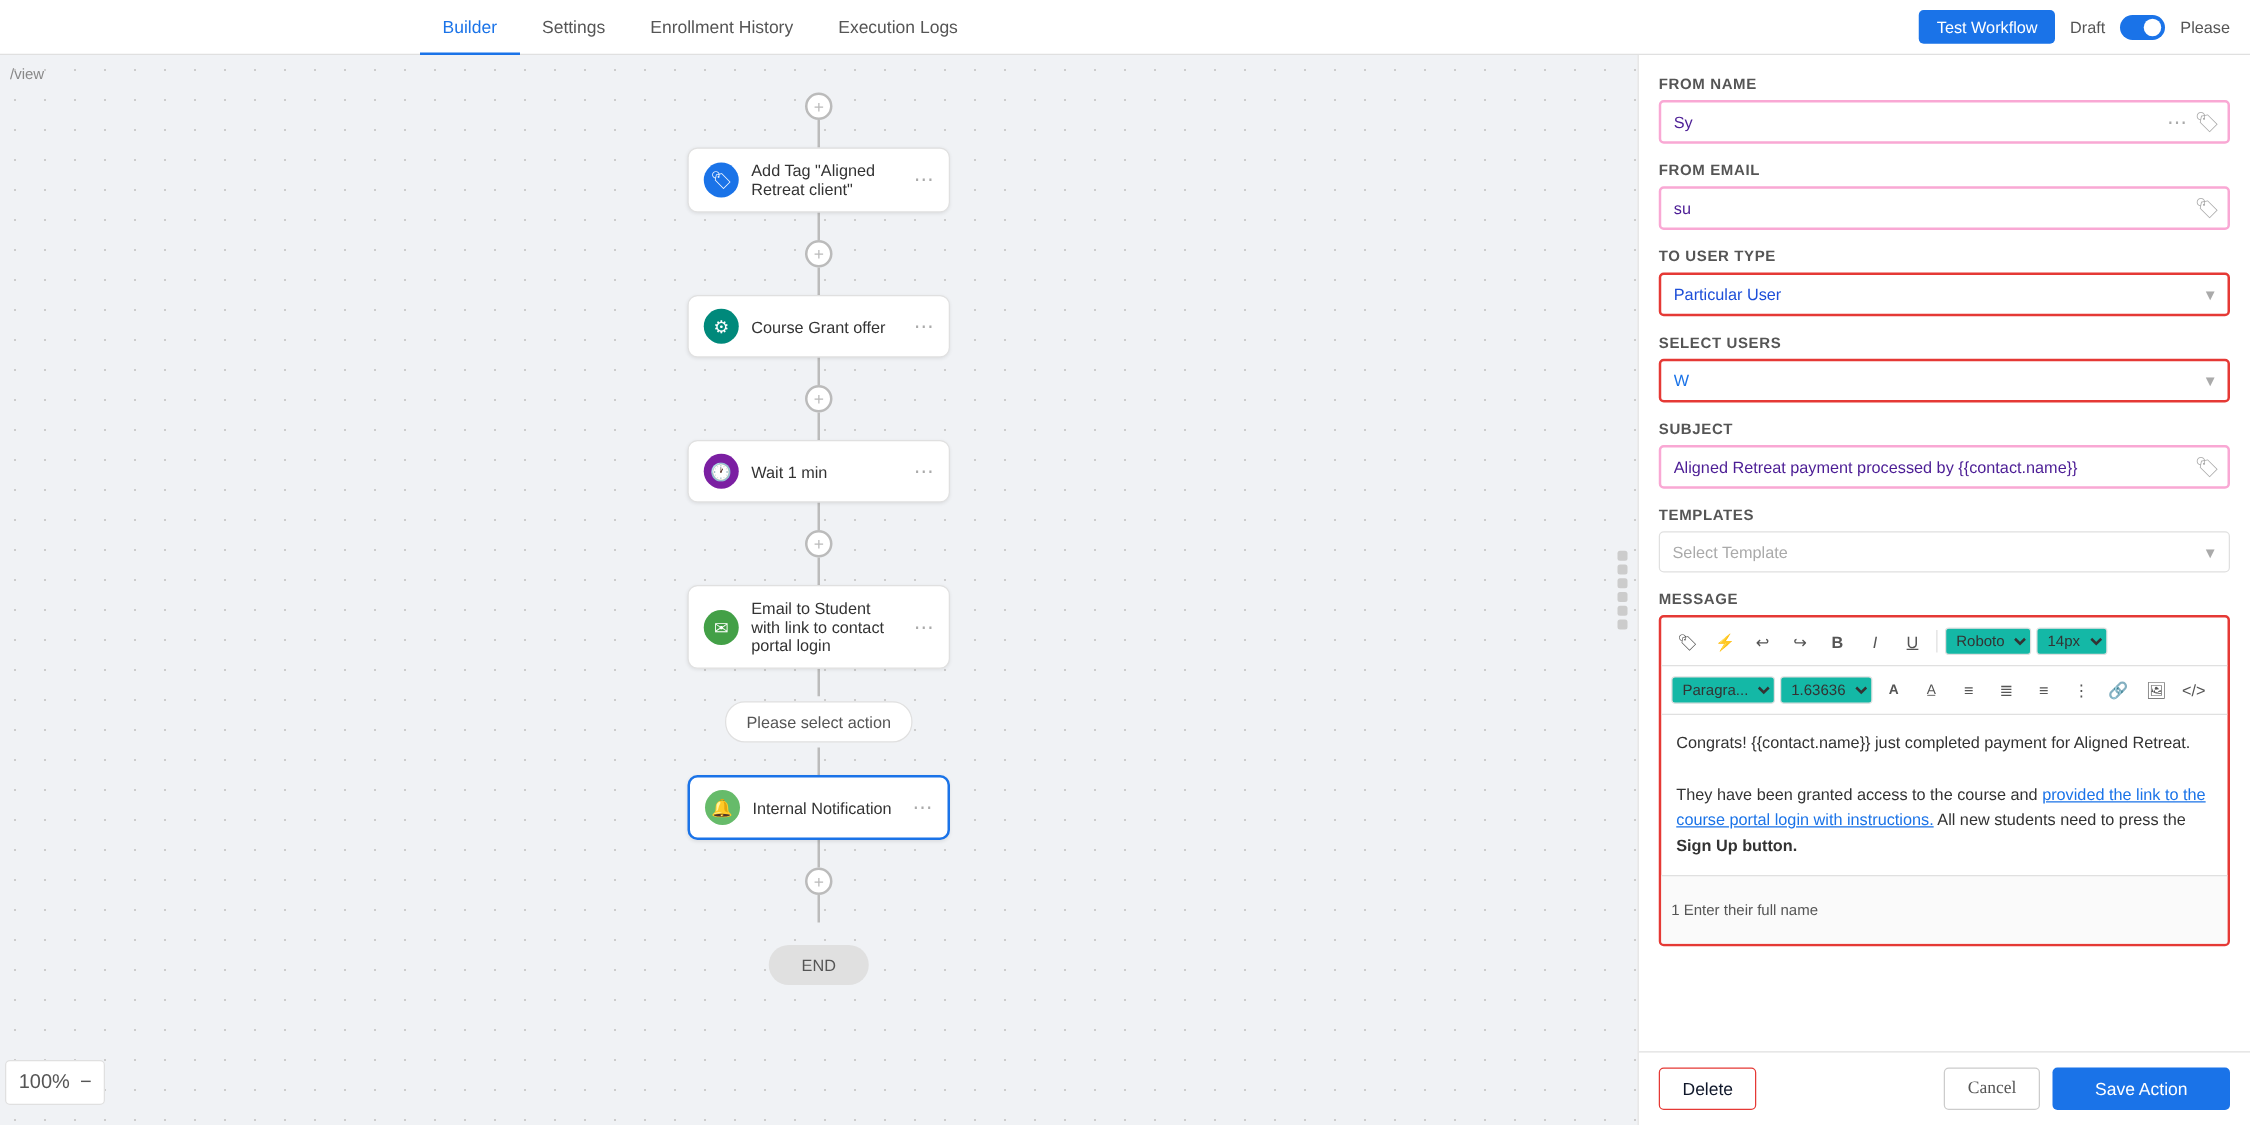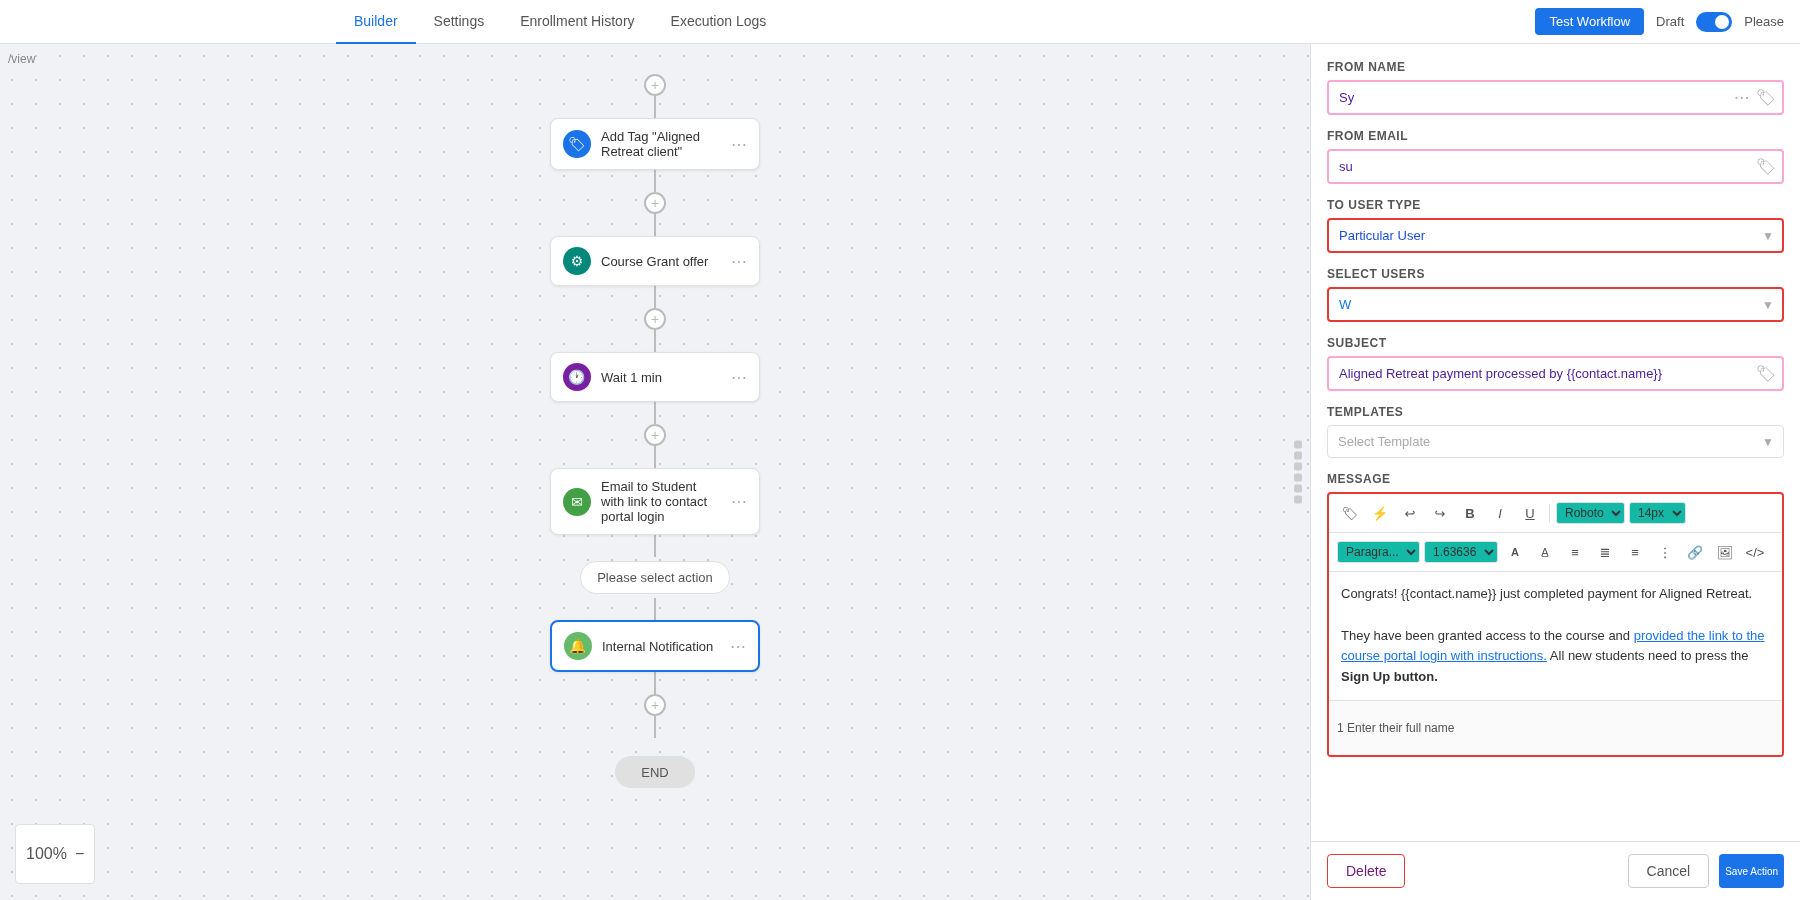--- a/index.html
+++ b/index.html
@@ -78,23 +78,23 @@
       border: 1px solid #e0e0e0; border-radius: 16px; margin: 4px 0;
     }
 
     .end-node {
       width: 80px; height: 32px; border-radius: 16px; background: #e0e0e0;
       display: flex; align-items: center; justify-content: center;
       font-size: 13px; color: #555; margin-top: 18px;
     }
 
     .zoom-controls {
-      position: absolute; bottom: 16px; left: 15px;
+      position: absolute; bottom: 16px; left: 4px;
       display: flex; align-items: center; gap: 8px; background: #fff;
-      border: 1px solid #e0e0e0; border-radius: 4px; padding: 20px 10px;
+      border: 1px solid #e0e0e0; border-radius: 4px; padding: 8px 10px;
       font-size: 13px; color: #333;
     }
     .zoom-btn { cursor: pointer; font-size: 16px; color: #555; }
 
     .scroll-indicator {
       position: absolute; right: 8px; top: 50%; transform: translateY(-50%);
       display: flex; flex-direction: column; gap: 3px;
     }
     .scroll-dot { width: 8px; height: 8px; background: #ccc; border-radius: 2px; }
 
@@ -173,30 +173,30 @@
       padding: 20px 8px; font-size: 12px; color: #555;
       border-top: 1px solid #e0e0e0; background: #fafafa;
     }
 
     
     .panel-footer {
       display: flex; align-items: center; justify-content: space-between;
       padding: 12px 16px; border-top: 1px solid #e0e0e0; background: #fff;
     }
     .delete-btn {
-      background: #fff; color: #701a75; border: 1px solid #e53935;
+      background: #fff; color: #0f172a; border: 1px solid #e53935;
       border-radius: 4px; padding: 8px 18px; font-size: 14px; cursor: pointer;
     }
     .cancel-btn {
       background: #fff; color: #555; border: 1px solid #ccc;
-      border-radius: 4px; padding: 8px 18px; font-size: 14px; cursor: pointer;
+      border-radius: 4px; padding: 8px 18px; font-size: 14px; cursor: pointer; font-family: Liberation Serif, serif;
     }
     .save-btn {
       background: #1a73e8; color: #fff; border: none;
-      border-radius: 4px; padding: 8px 6px; font-size: 10px; cursor: pointer;
+      border-radius: 4px; padding: 8px 34px; font-size: 14px; cursor: pointer;
       font-weight: 500;
     }
   </style>
 </head>
 <body>
 
 <div class="top-nav">
   <div class="nav-tabs">
     <div class="nav-tab active">Builder</div>
     <div class="nav-tab">Settings</div>

